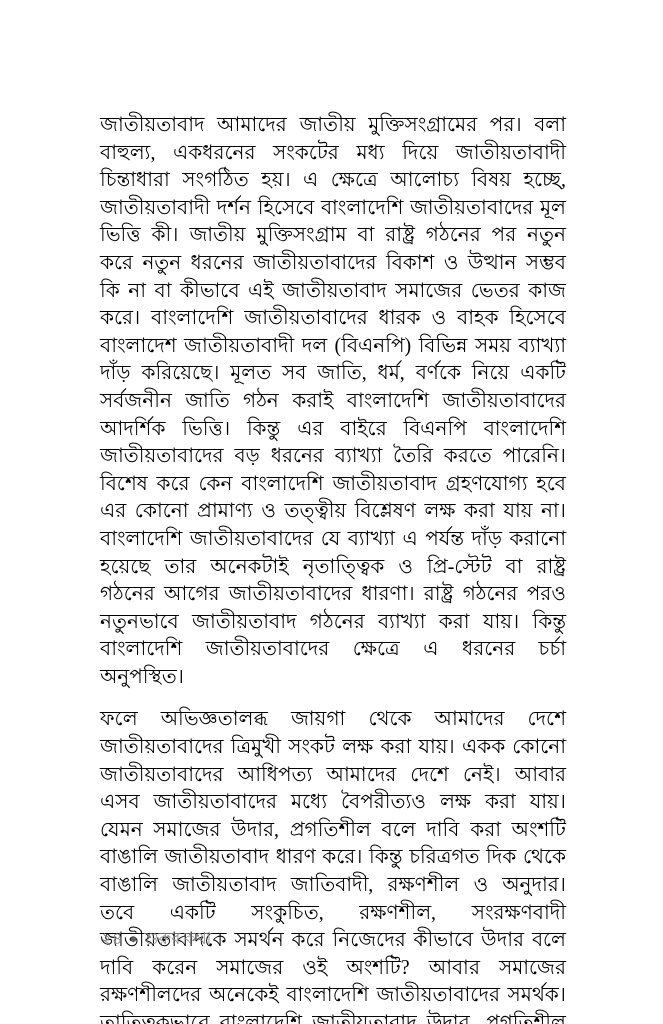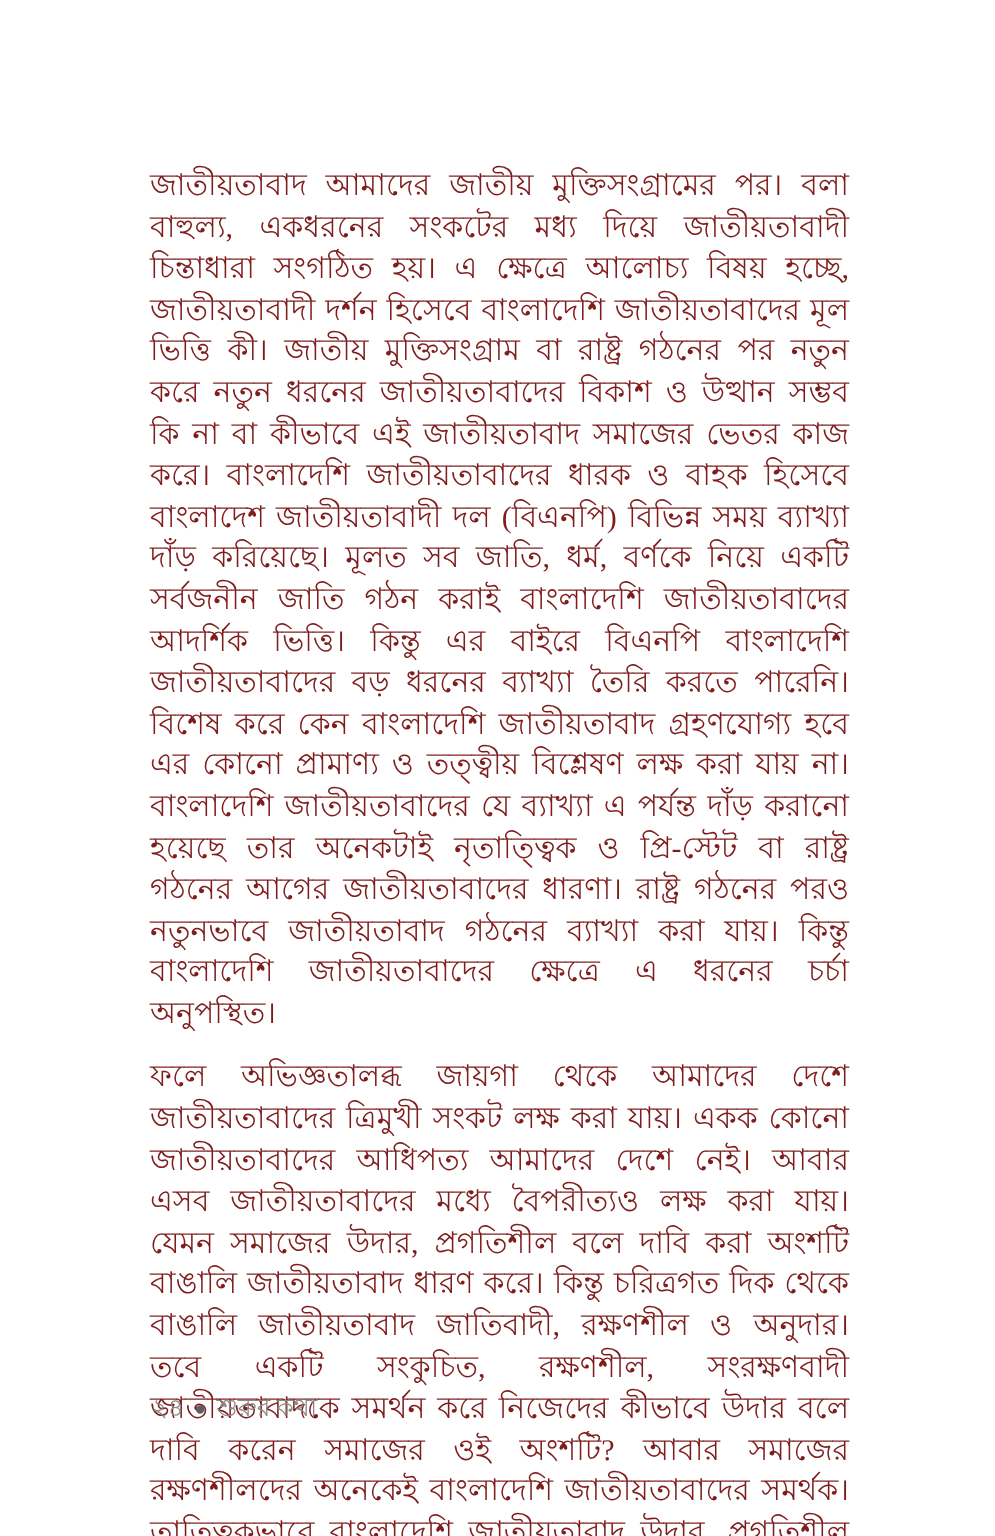--- a/index.html
+++ b/index.html
@@ -22,21 +22,21 @@
   .text-block {
     position: absolute;
     left: 100px;
     top: 111px;
     width: 466px;
   }
 
   .para {
     font-size: 20px;
     line-height: 27.6px;
-    color: #7f1d1d;
+    color: #000000;
     text-align: justify;
     text-justify: inter-word;
     word-spacing: 1.5px;
     margin: 0 0 15px 0;
   }
 
   .page-footer {
     position: absolute;
     left: 101px;
     top: 928px;

